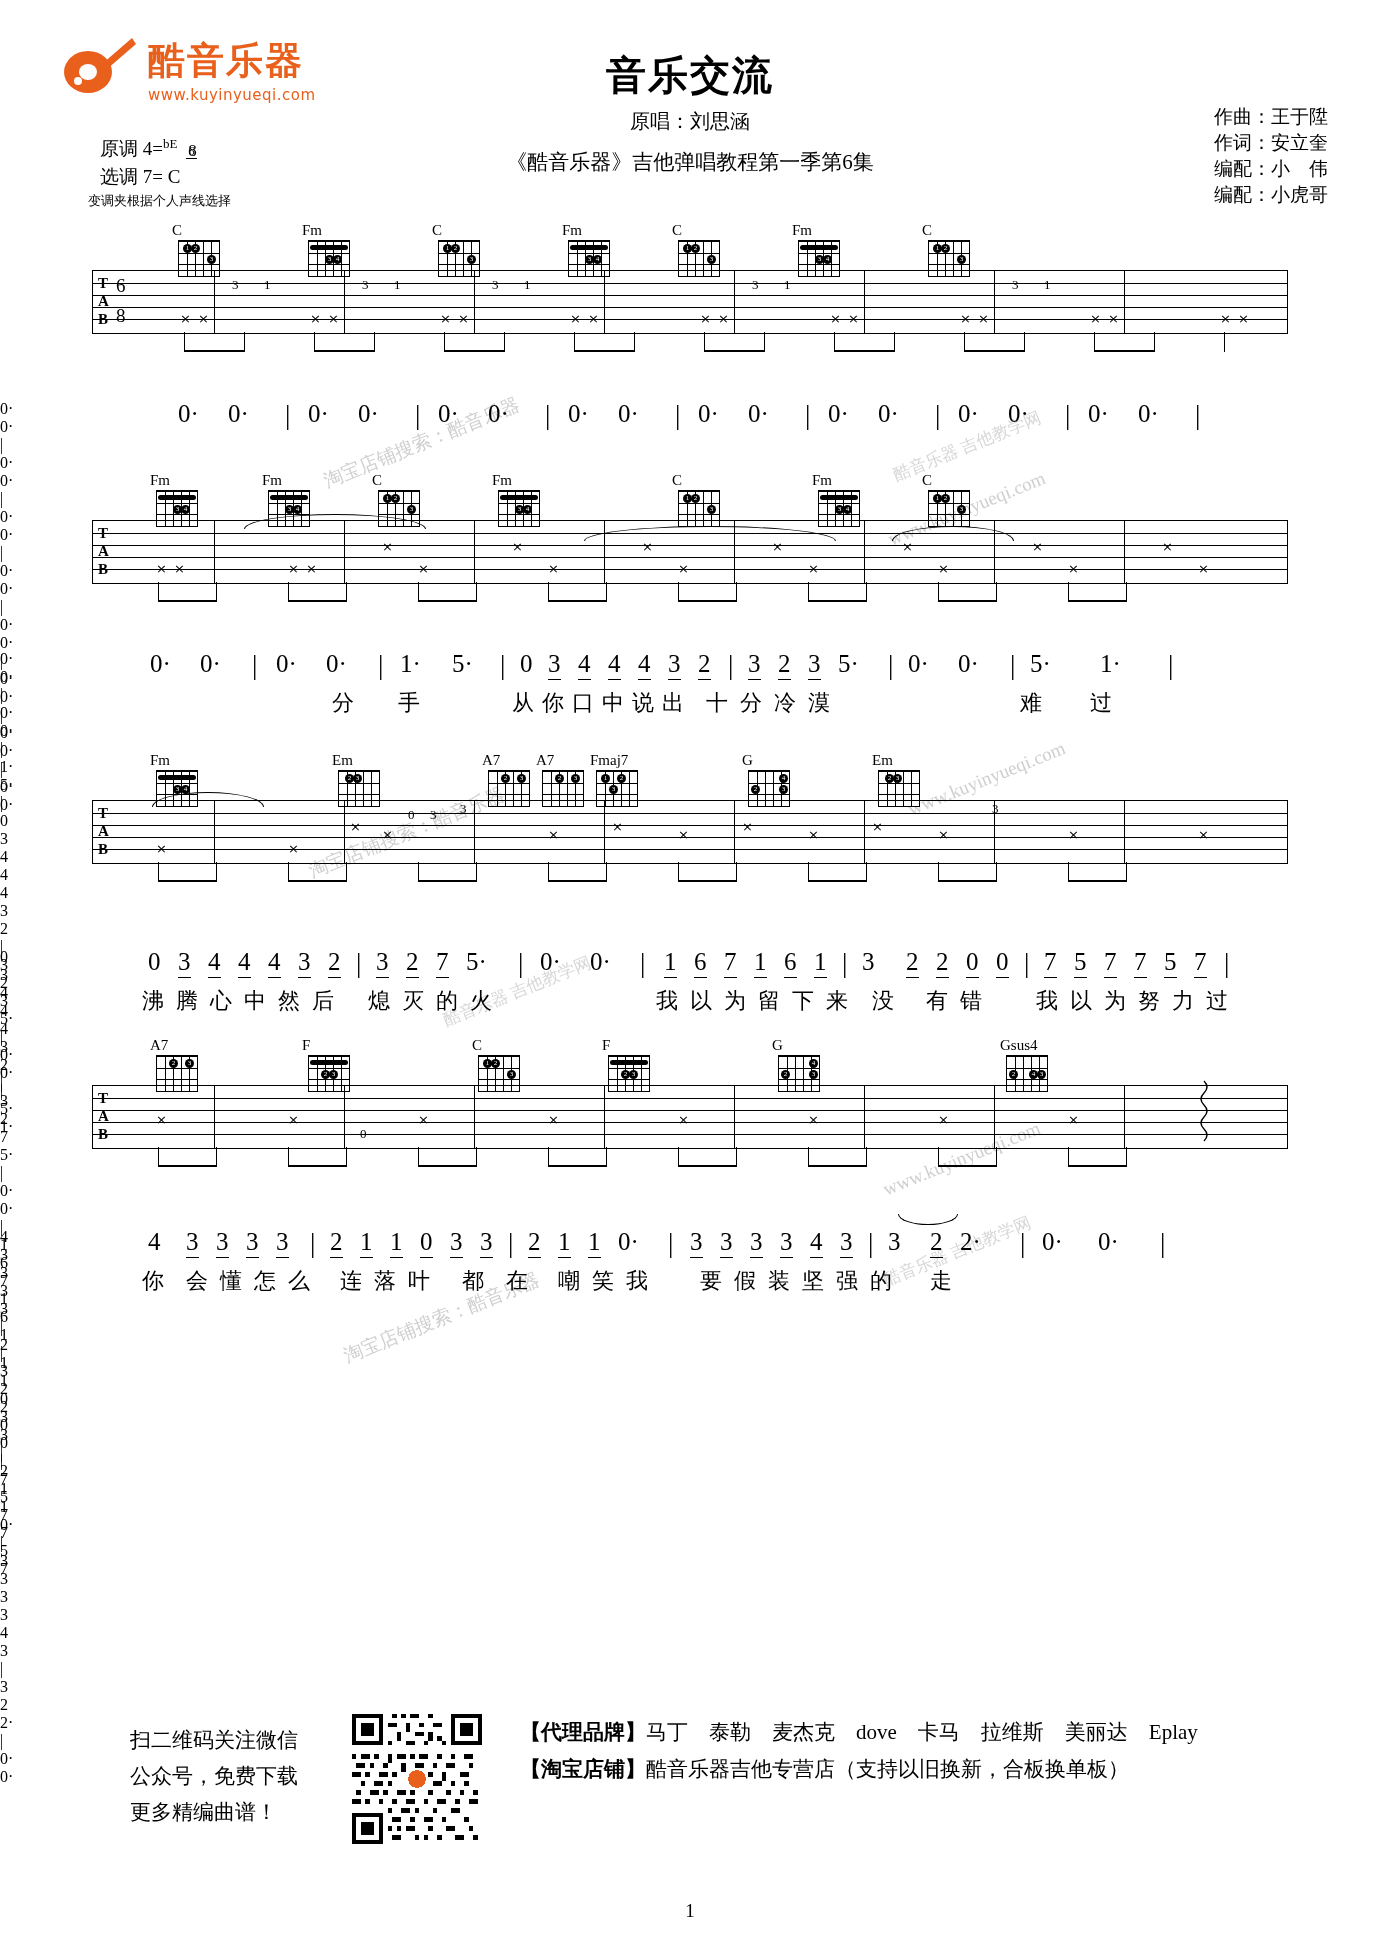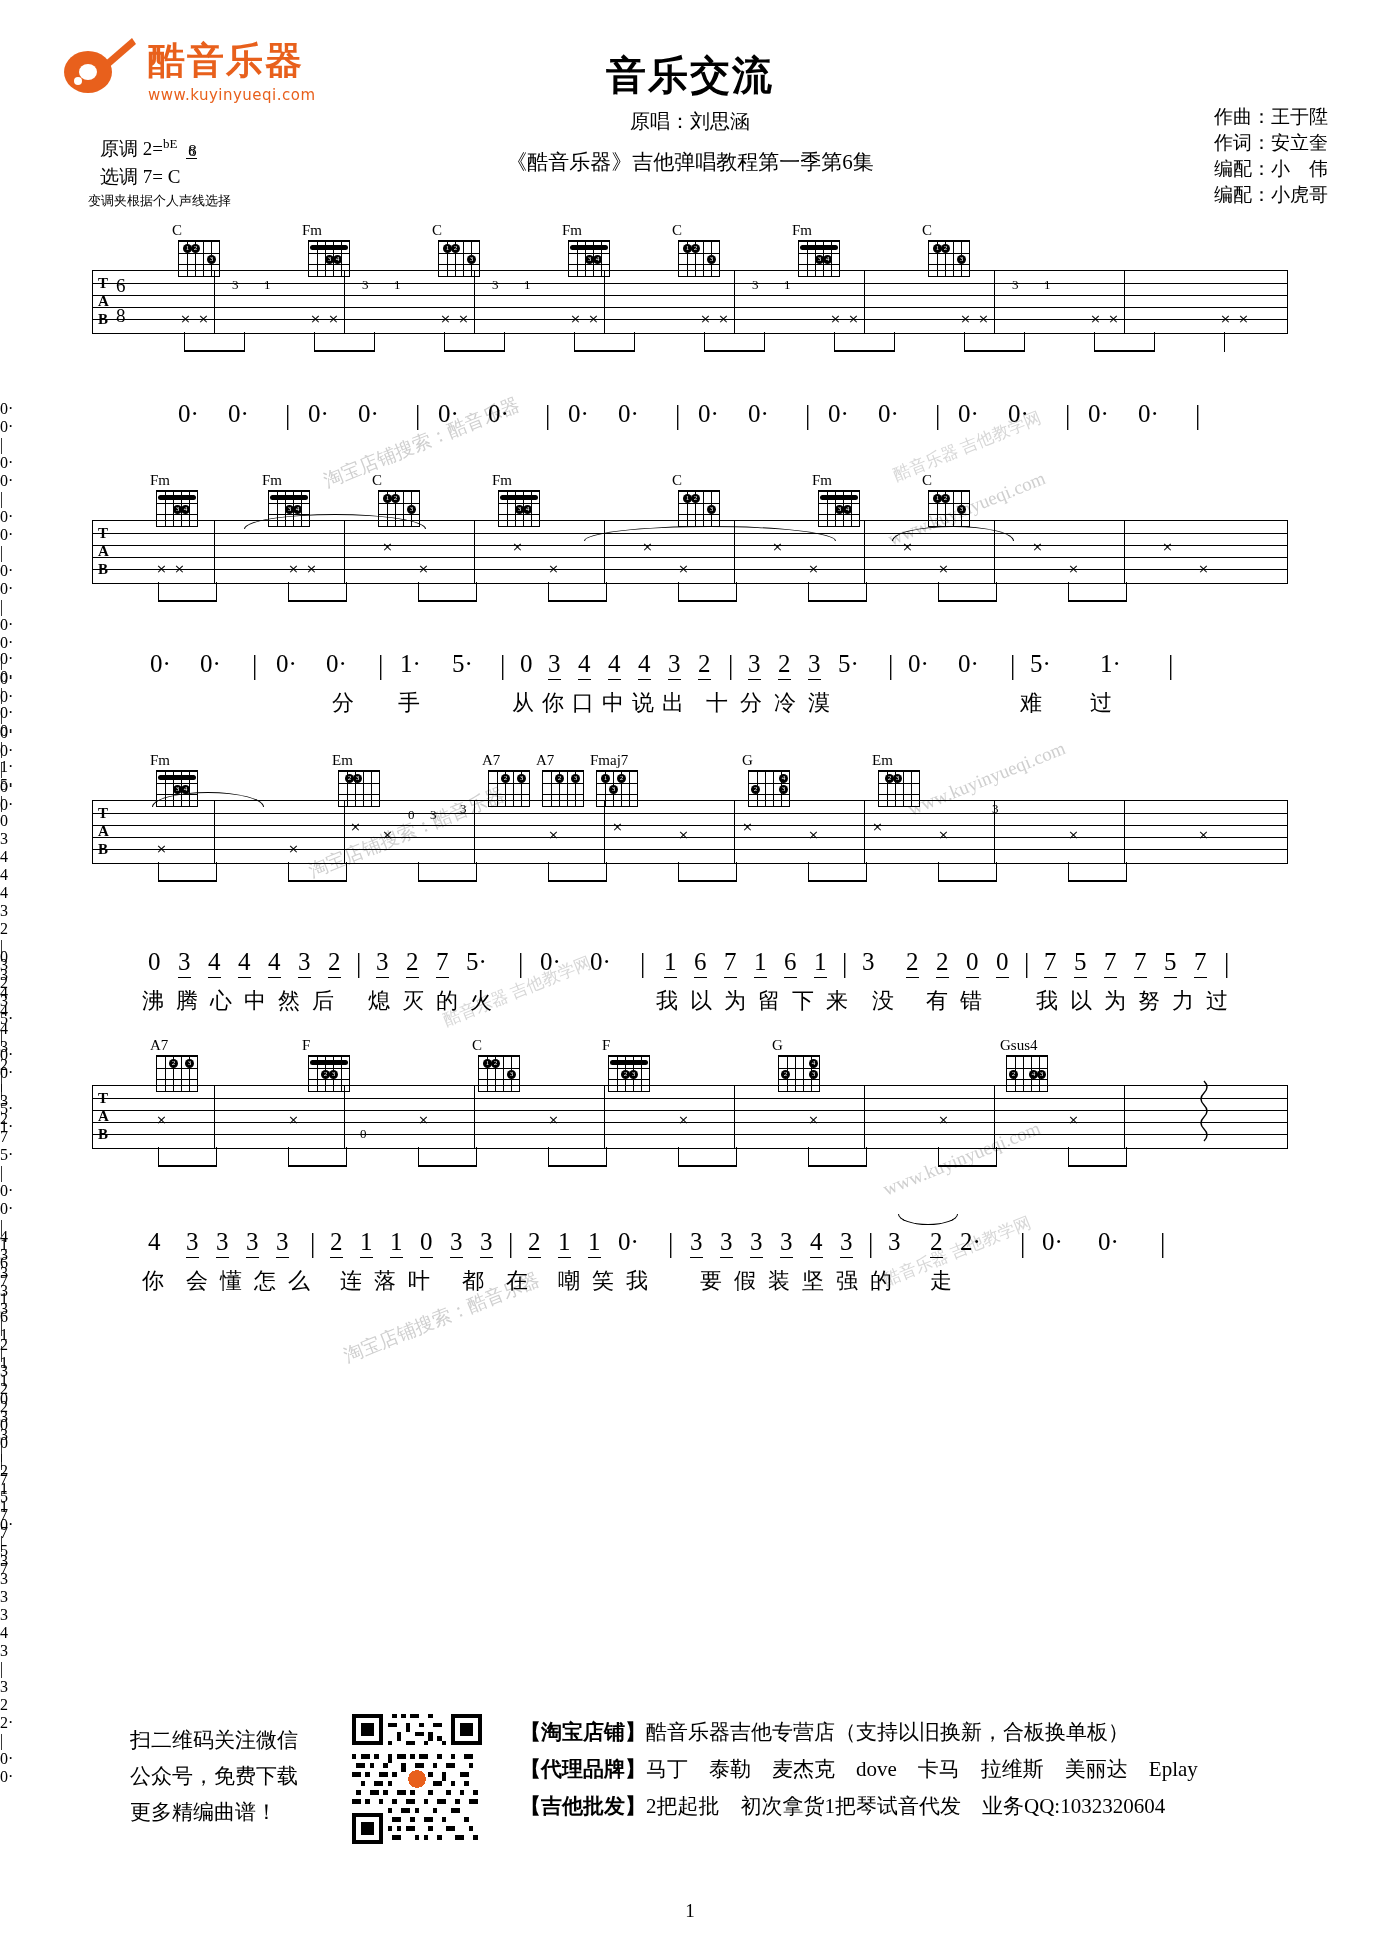--- a/index.html
+++ b/index.html
@@ -86,21 +86,21 @@
 
   <div class="credits">
     <div>作曲：王于陞</div>
     <div>作词：安立奎</div>
     <div>编配：小　伟</div>
     <div>编配：小虎哥</div>
   </div>
 
   <div class="keybox">
     <div class="row">
-      <span>原调 2=</span><sup>bE</sup>
+      <span>原调 4=</span><sup>bE</sup>
       <span class="frac">
         <span class="num">6</span>
         <span class="den">8</span>
       </span>
     </div>
     <div class="row"><span>选调 7= C</span></div>
   </div>
   <div class="keynote">变调夹根据个人声线选择</div>
 
   <div class="wm" style="left:320px;top:470px;transform:rotate(-22deg);">淘宝店铺搜索：酷音乐器</div>
@@ -1086,19 +1086,18 @@
           <rect x="19" y="27" width="1" height="1"></rect>
           <rect x="23" y="27" width="2" height="1"></rect>
           <rect x="27" y="27" width="1" height="1"></rect>
       </g>
       <rect x="12" y="12" width="5" height="5" fill="#fff"></rect>
       <circle cx="14.5" cy="14.5" r="2" fill="#E8601C"></circle>
     </svg>
   </div>
 
   <div class="finfo">
+    <div><span class="lbl">【代理品牌】</span><span>马丁　泰勒　麦杰克　dove　卡马　拉维斯　美丽达　Eplay</span></div>
     <div><span class="lbl">【淘宝店铺】</span><span>酷音乐器吉他专营店（支持以旧换新，合板换单板）</span></div>
-    <div><span class="lbl">【代理品牌】</span><span>马丁　泰勒　麦杰克　dove　卡马　拉维斯　美丽达　Eplay</span></div>
-    <div><span class="lbl">【吉他批发】</span><span>2把起批　初次拿货1把琴试音代发　业务QQ:1032320604</span></div>
   </div>
 
   <div class="pageno">1</div>
 </div>
 
 </body></html>

